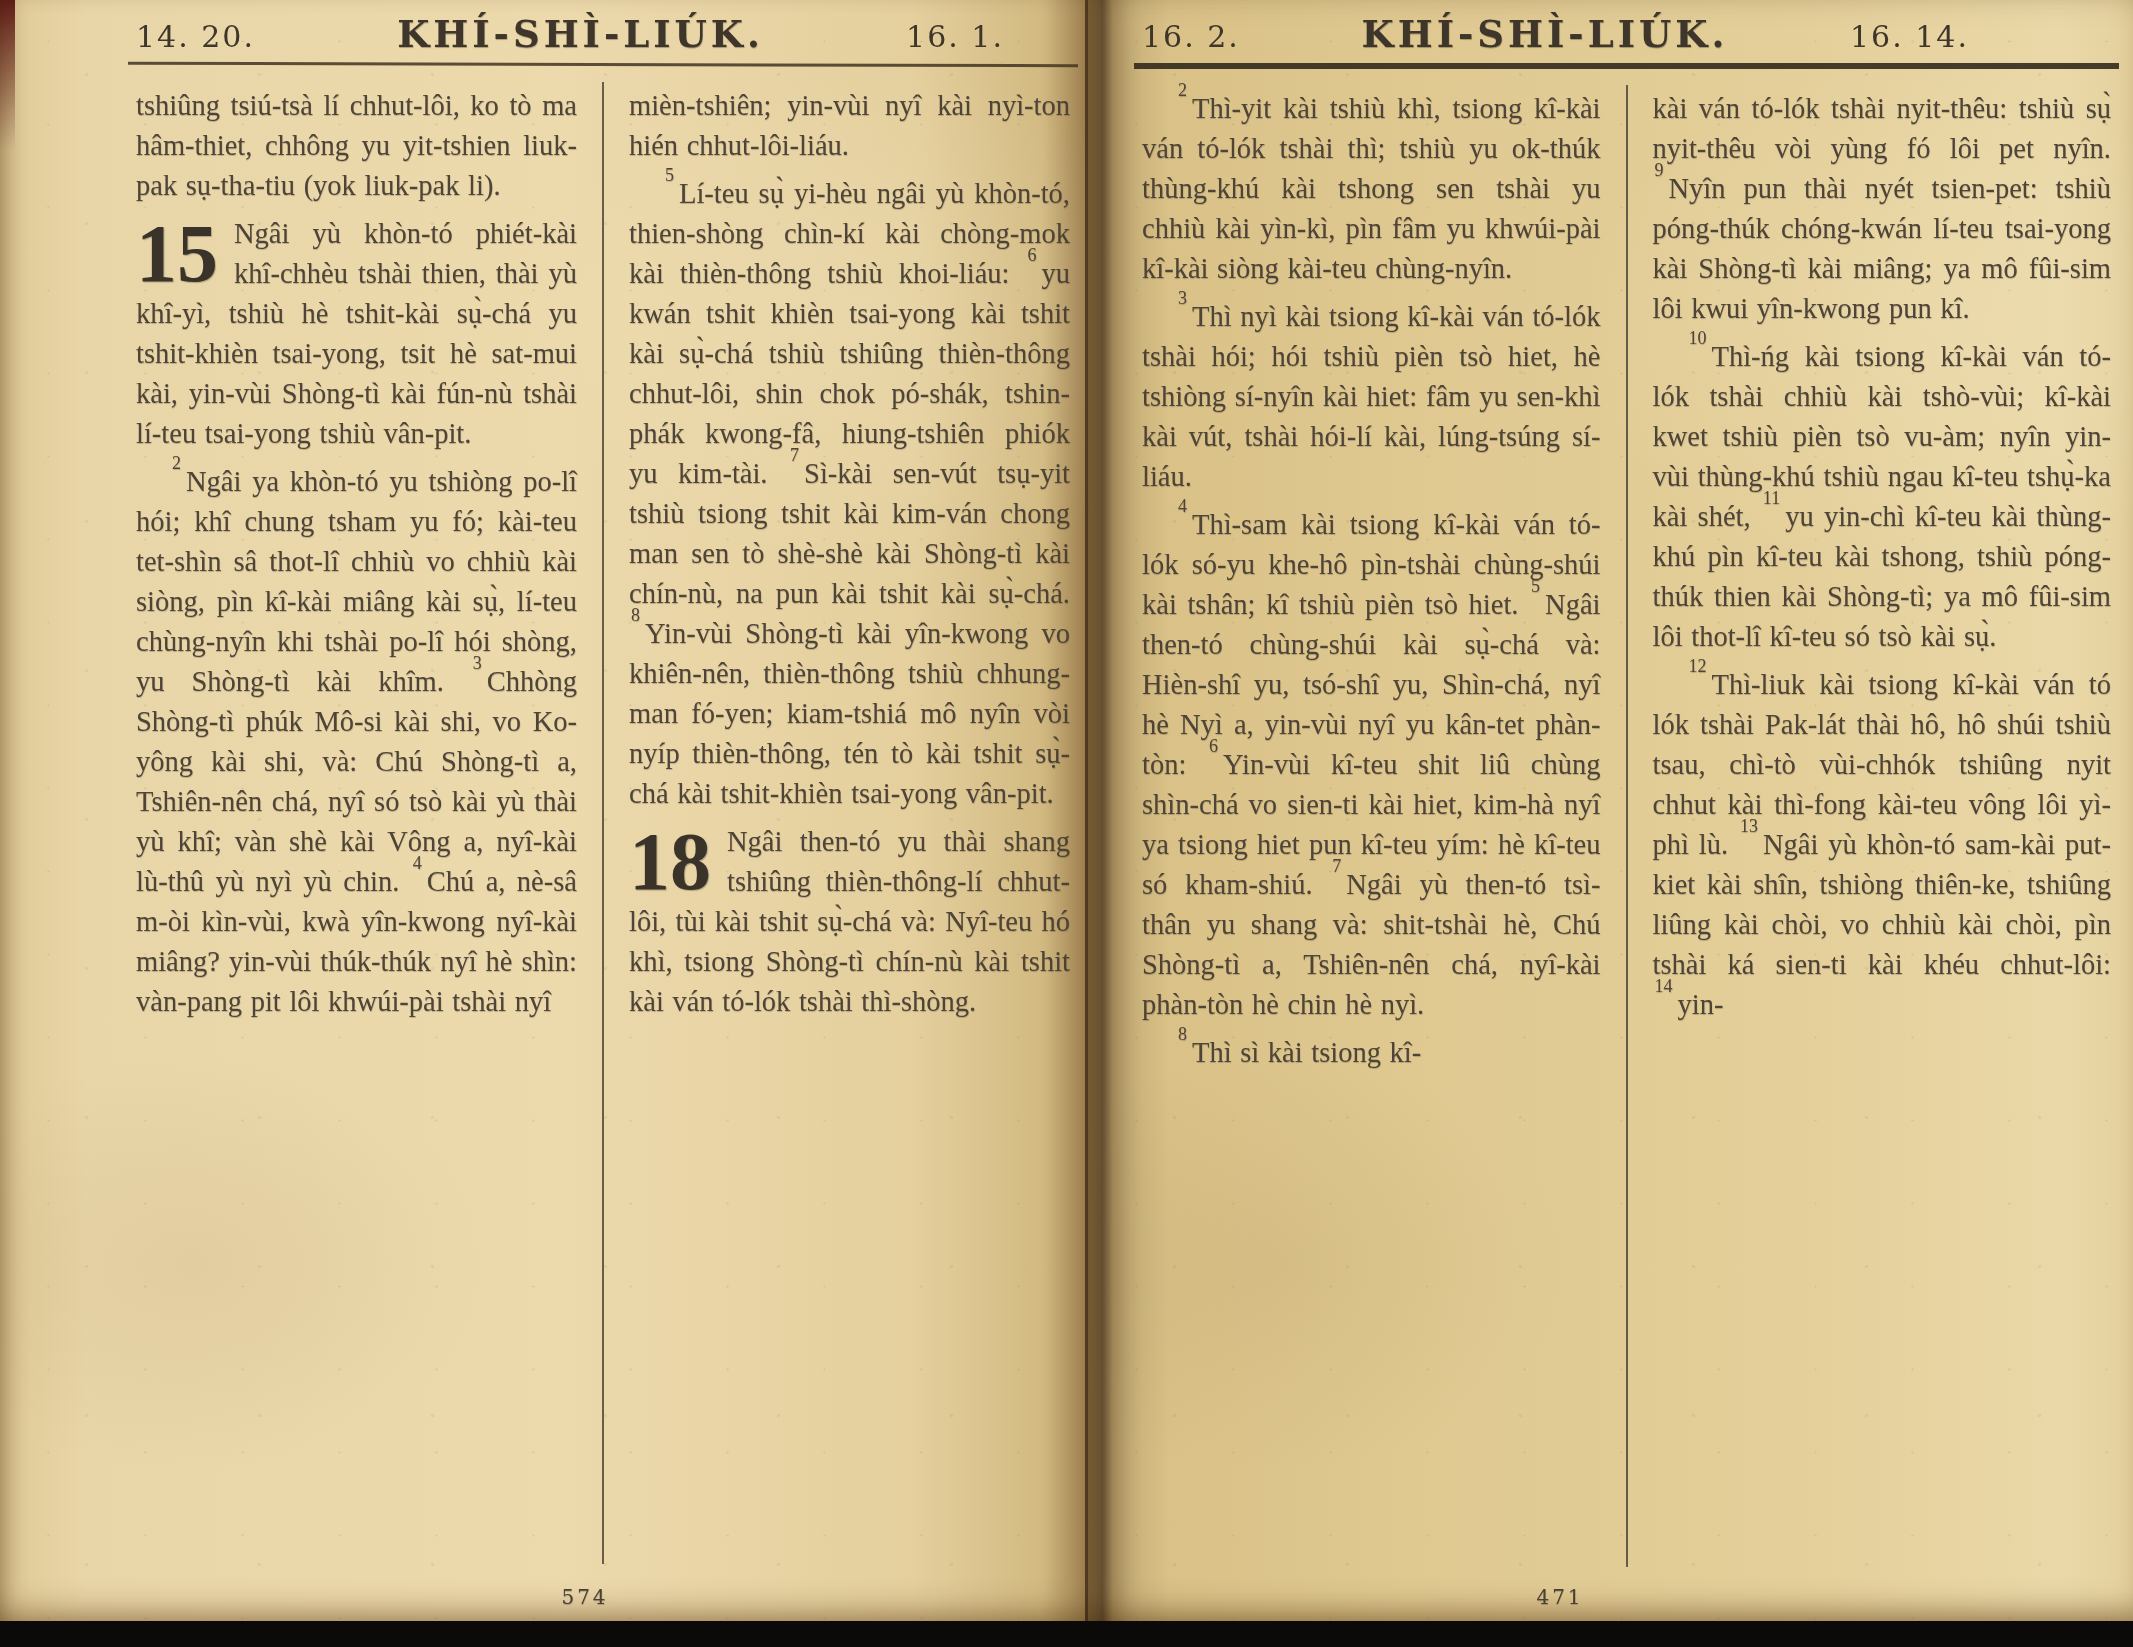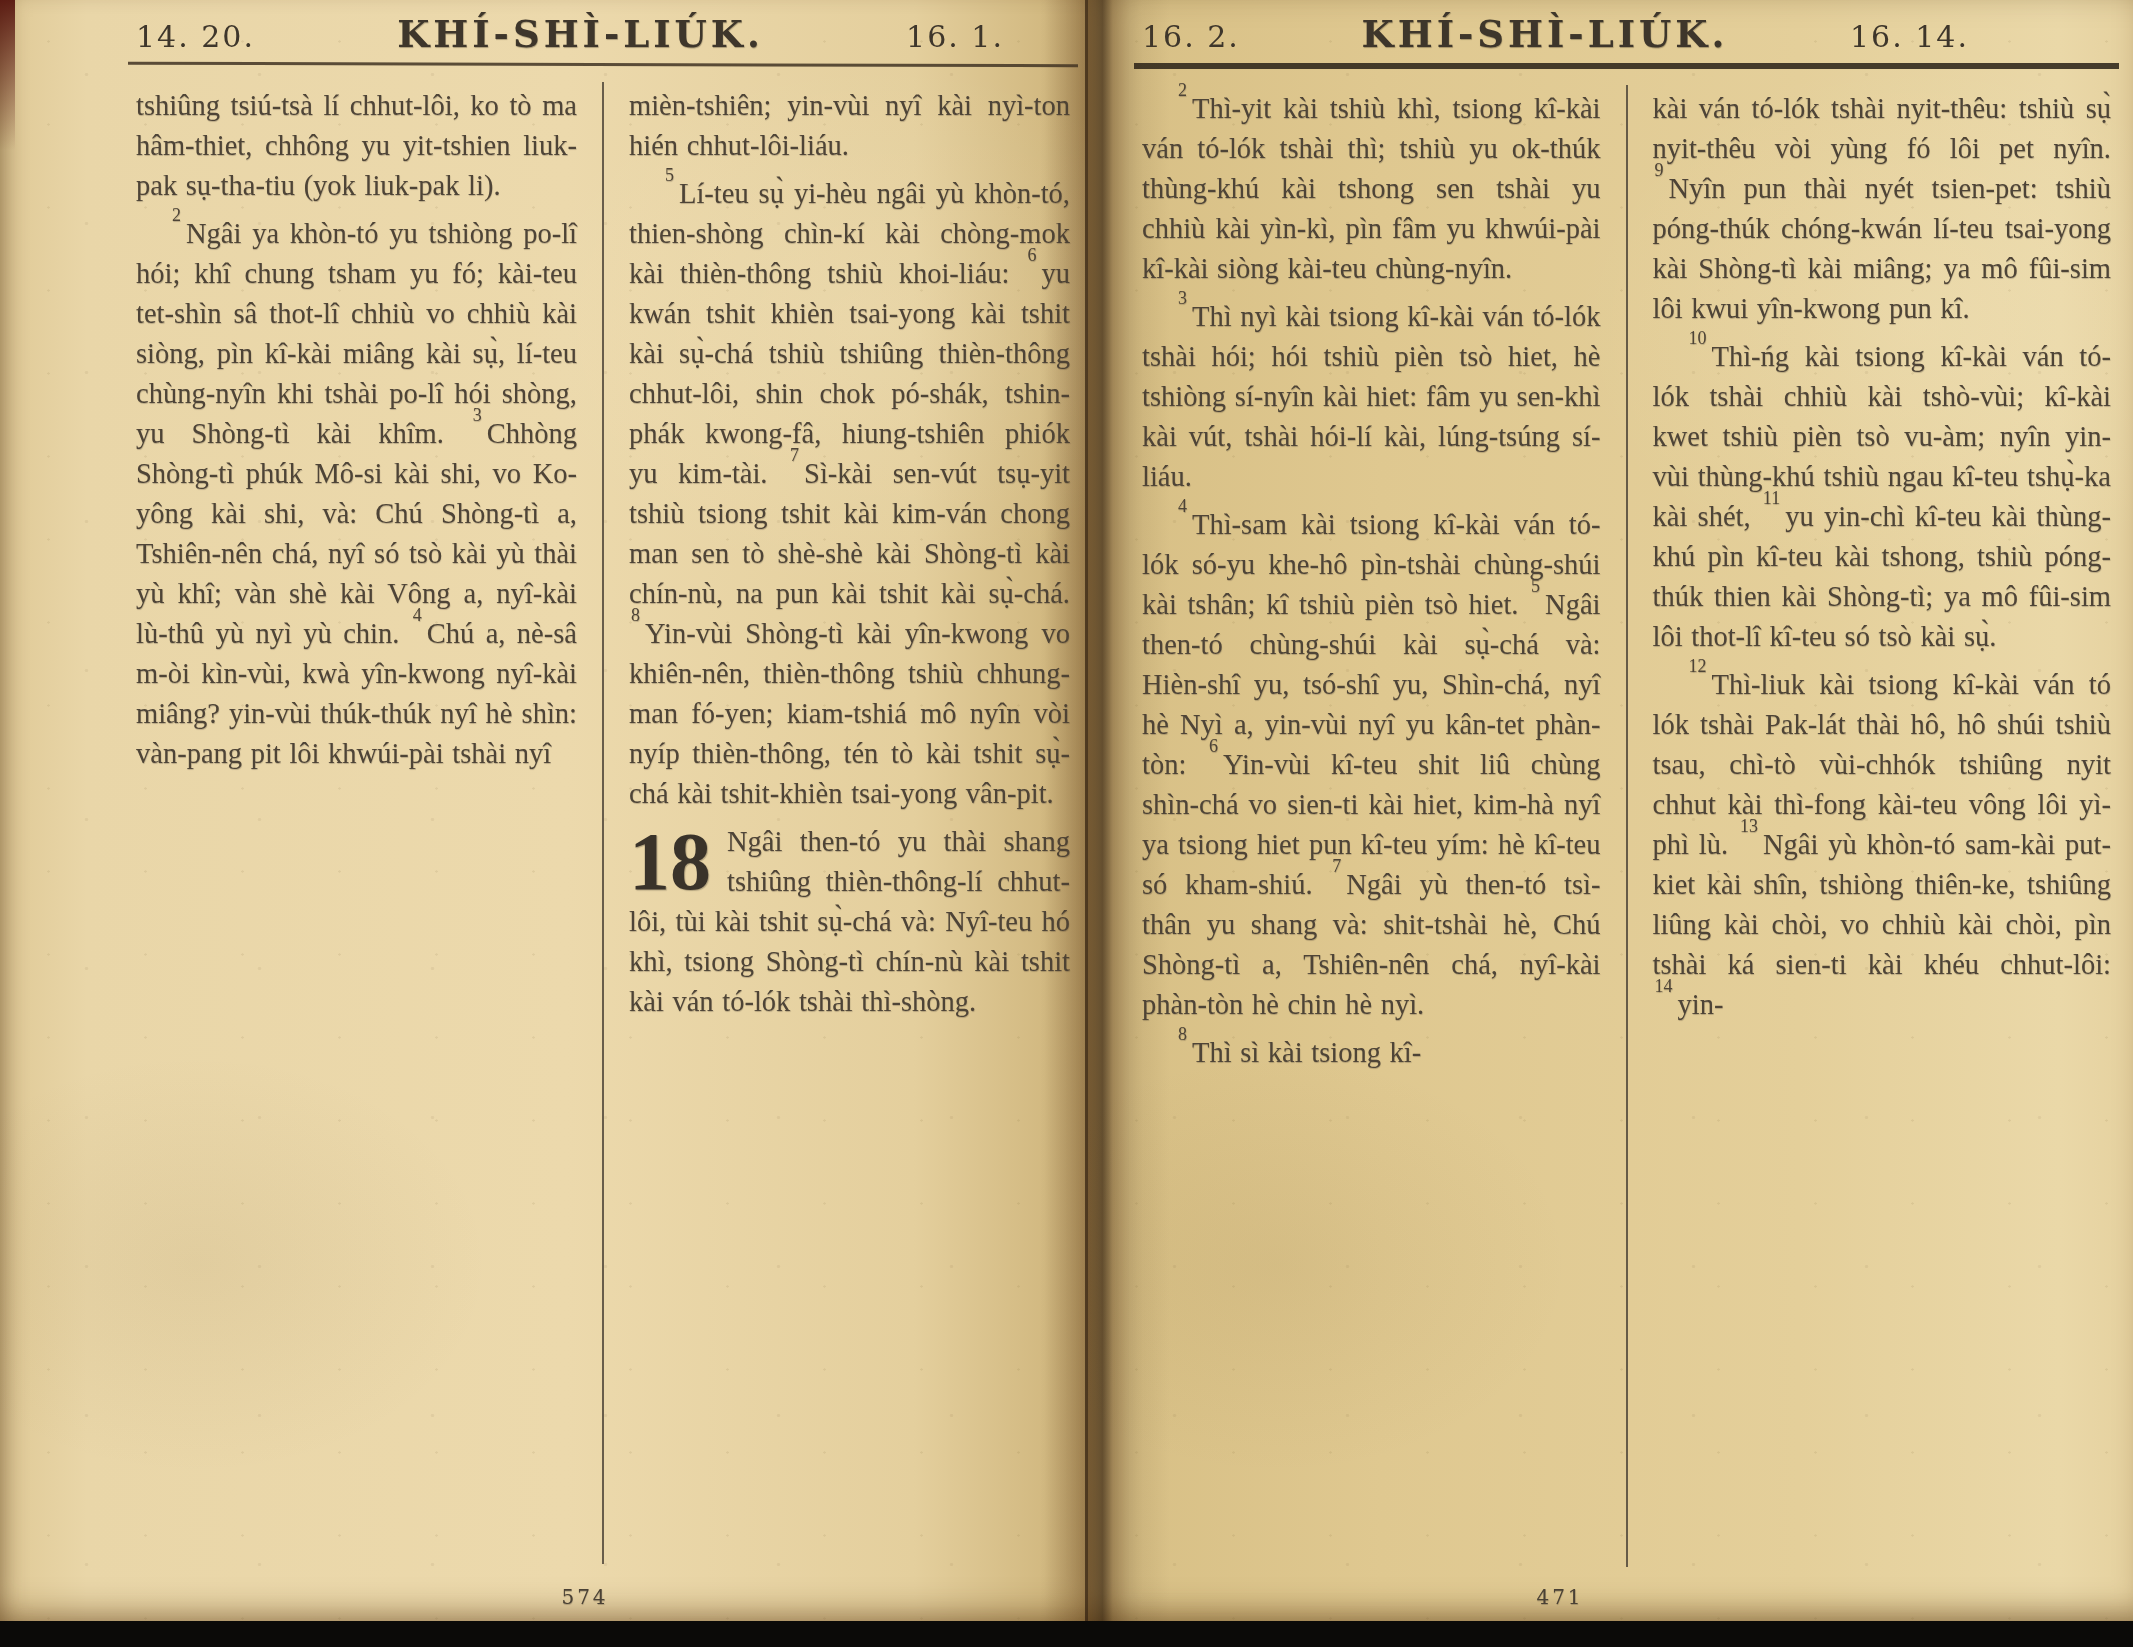--- a/index.html
+++ b/index.html
@@ -75,20 +75,21 @@
     <div class="text-block">
       <div class="page-header">
         <span class="header-ref ref-l">14. 20.</span>
         <span class="header-title">KHÍ-SHÌ-LIÚK.</span>
         <span class="header-ref ref-r">16. 1.</span>
       </div>
       <div class="header-rule"></div>
       <div class="columns">
         <div class="col first">
             <p class="para">tshiûng tsiú-tsà lí chhut-lôi, ko tò ma hâm-thiet, chhông yu yit-tshien liuk-pak sụ-tha-tiu (yok liuk-pak li).</p>
+            <p class="para"><span class="dropcap">15</span>Ngâi yù khòn-tó phiét-kài khî-chhèu tshài thien, thài yù khî-yì, tshiù hè tshit-kài sụ̀-chá yu tshit-khièn tsai-yong, tsit hè sat-mui kài, yin-vùi Shòng-tì kài fún-nù tshài lí-teu tsai-yong tshiù vân-pit.</p>
             <p class="para indent"><sup class="verse">2</sup>Ngâi ya khòn-tó yu tshiòng po-lî hói; khî chung tsham yu fó; kài-teu tet-shìn sâ thot-lî chhiù vo chhiù kài siòng, pìn kî-kài miâng kài sụ̀, lí-teu chùng-nyîn khi tshài po-lî hói shòng, yu Shòng-tì kài khîm. <sup class="verse">3</sup>Chhòng Shòng-tì phúk Mô-si kài shi, vo Ko-yông kài shi, và: Chú Shòng-tì a, Tshiên-nên chá, nyî só tsò kài yù thài yù khî; vàn shè kài Vông a, nyî-kài lù-thû yù nyì yù chin. <sup class="verse">4</sup>Chú a, nè-sâ m-òi kìn-vùi, kwà yîn-kwong nyî-kài miâng? yin-vùi thúk-thúk nyî hè shìn: vàn-pang pit lôi khwúi-pài tshài nyî</p>
           </div>
         <div class="col-divider"></div>
         <div class="col last">
             <p class="para">mièn-tshiên; yin-vùi nyî kài nyì-ton hién chhut-lôi-liáu.</p>
             <p class="para indent"><sup class="verse">5</sup>Lí-teu sụ̀ yi-hèu ngâi yù khòn-tó, thien-shòng chìn-kí kài chòng-mok kài thièn-thông tshiù khoi-liáu: <sup class="verse">6</sup>yu kwán tshit khièn tsai-yong kài tshit kài sụ̀-chá tshiù tshiûng thièn-thông chhut-lôi, shin chok pó-shák, tshin-phák kwong-fâ, hiung-tshiên phiók yu kim-tài. <sup class="verse">7</sup>Sì-kài sen-vút tsụ-yit tshiù tsiong tshit kài kim-ván chong man sen tò shè-shè kài Shòng-tì kài chín-nù, na pun kài tshit kài sụ̀-chá. <sup class="verse">8</sup>Yin-vùi Shòng-tì kài yîn-kwong vo khiên-nên, thièn-thông tshiù chhung-man fó-yen; kiam-tshiá mô nyîn vòi nyíp thièn-thông, tén tò kài tshit sụ̀-chá kài tshit-khièn tsai-yong vân-pit.</p>
             <p class="para"><span class="dropcap">18</span>Ngâi then-tó yu thài shang tshiûng thièn-thông-lí chhut-lôi, tùi kài tshit sụ̀-chá và: Nyî-teu hó khì, tsiong Shòng-tì chín-nù kài tshit kài ván tó-lók tshài thì-shòng.</p>
           </div>
       </div>
     </div>

